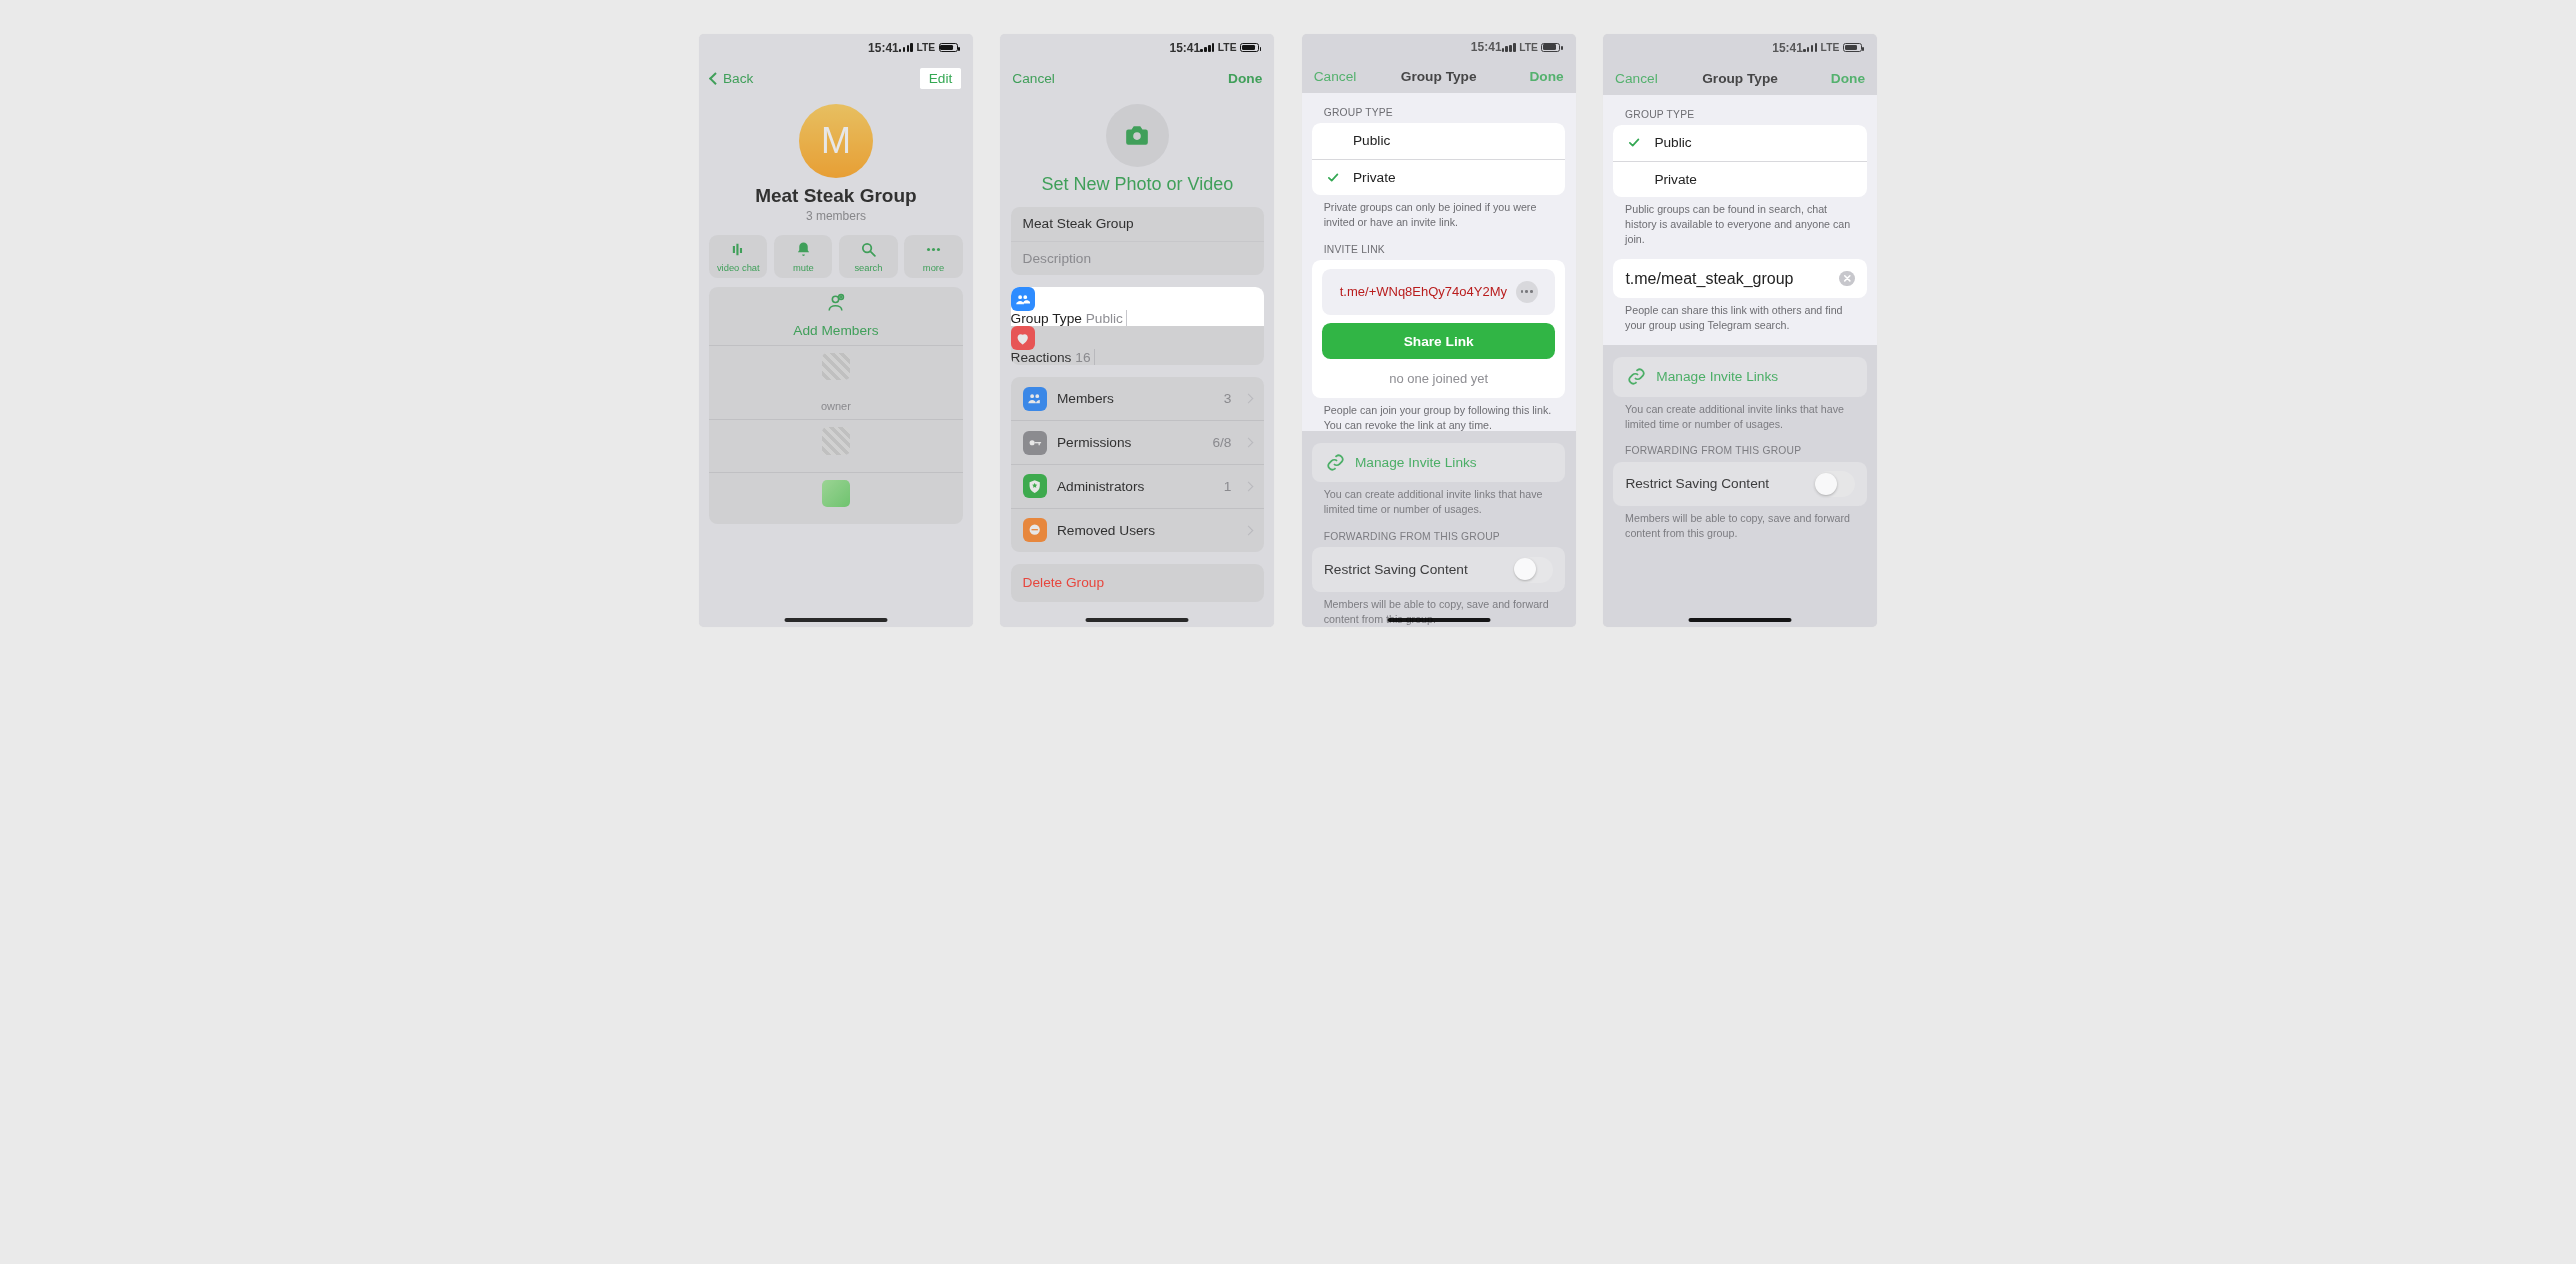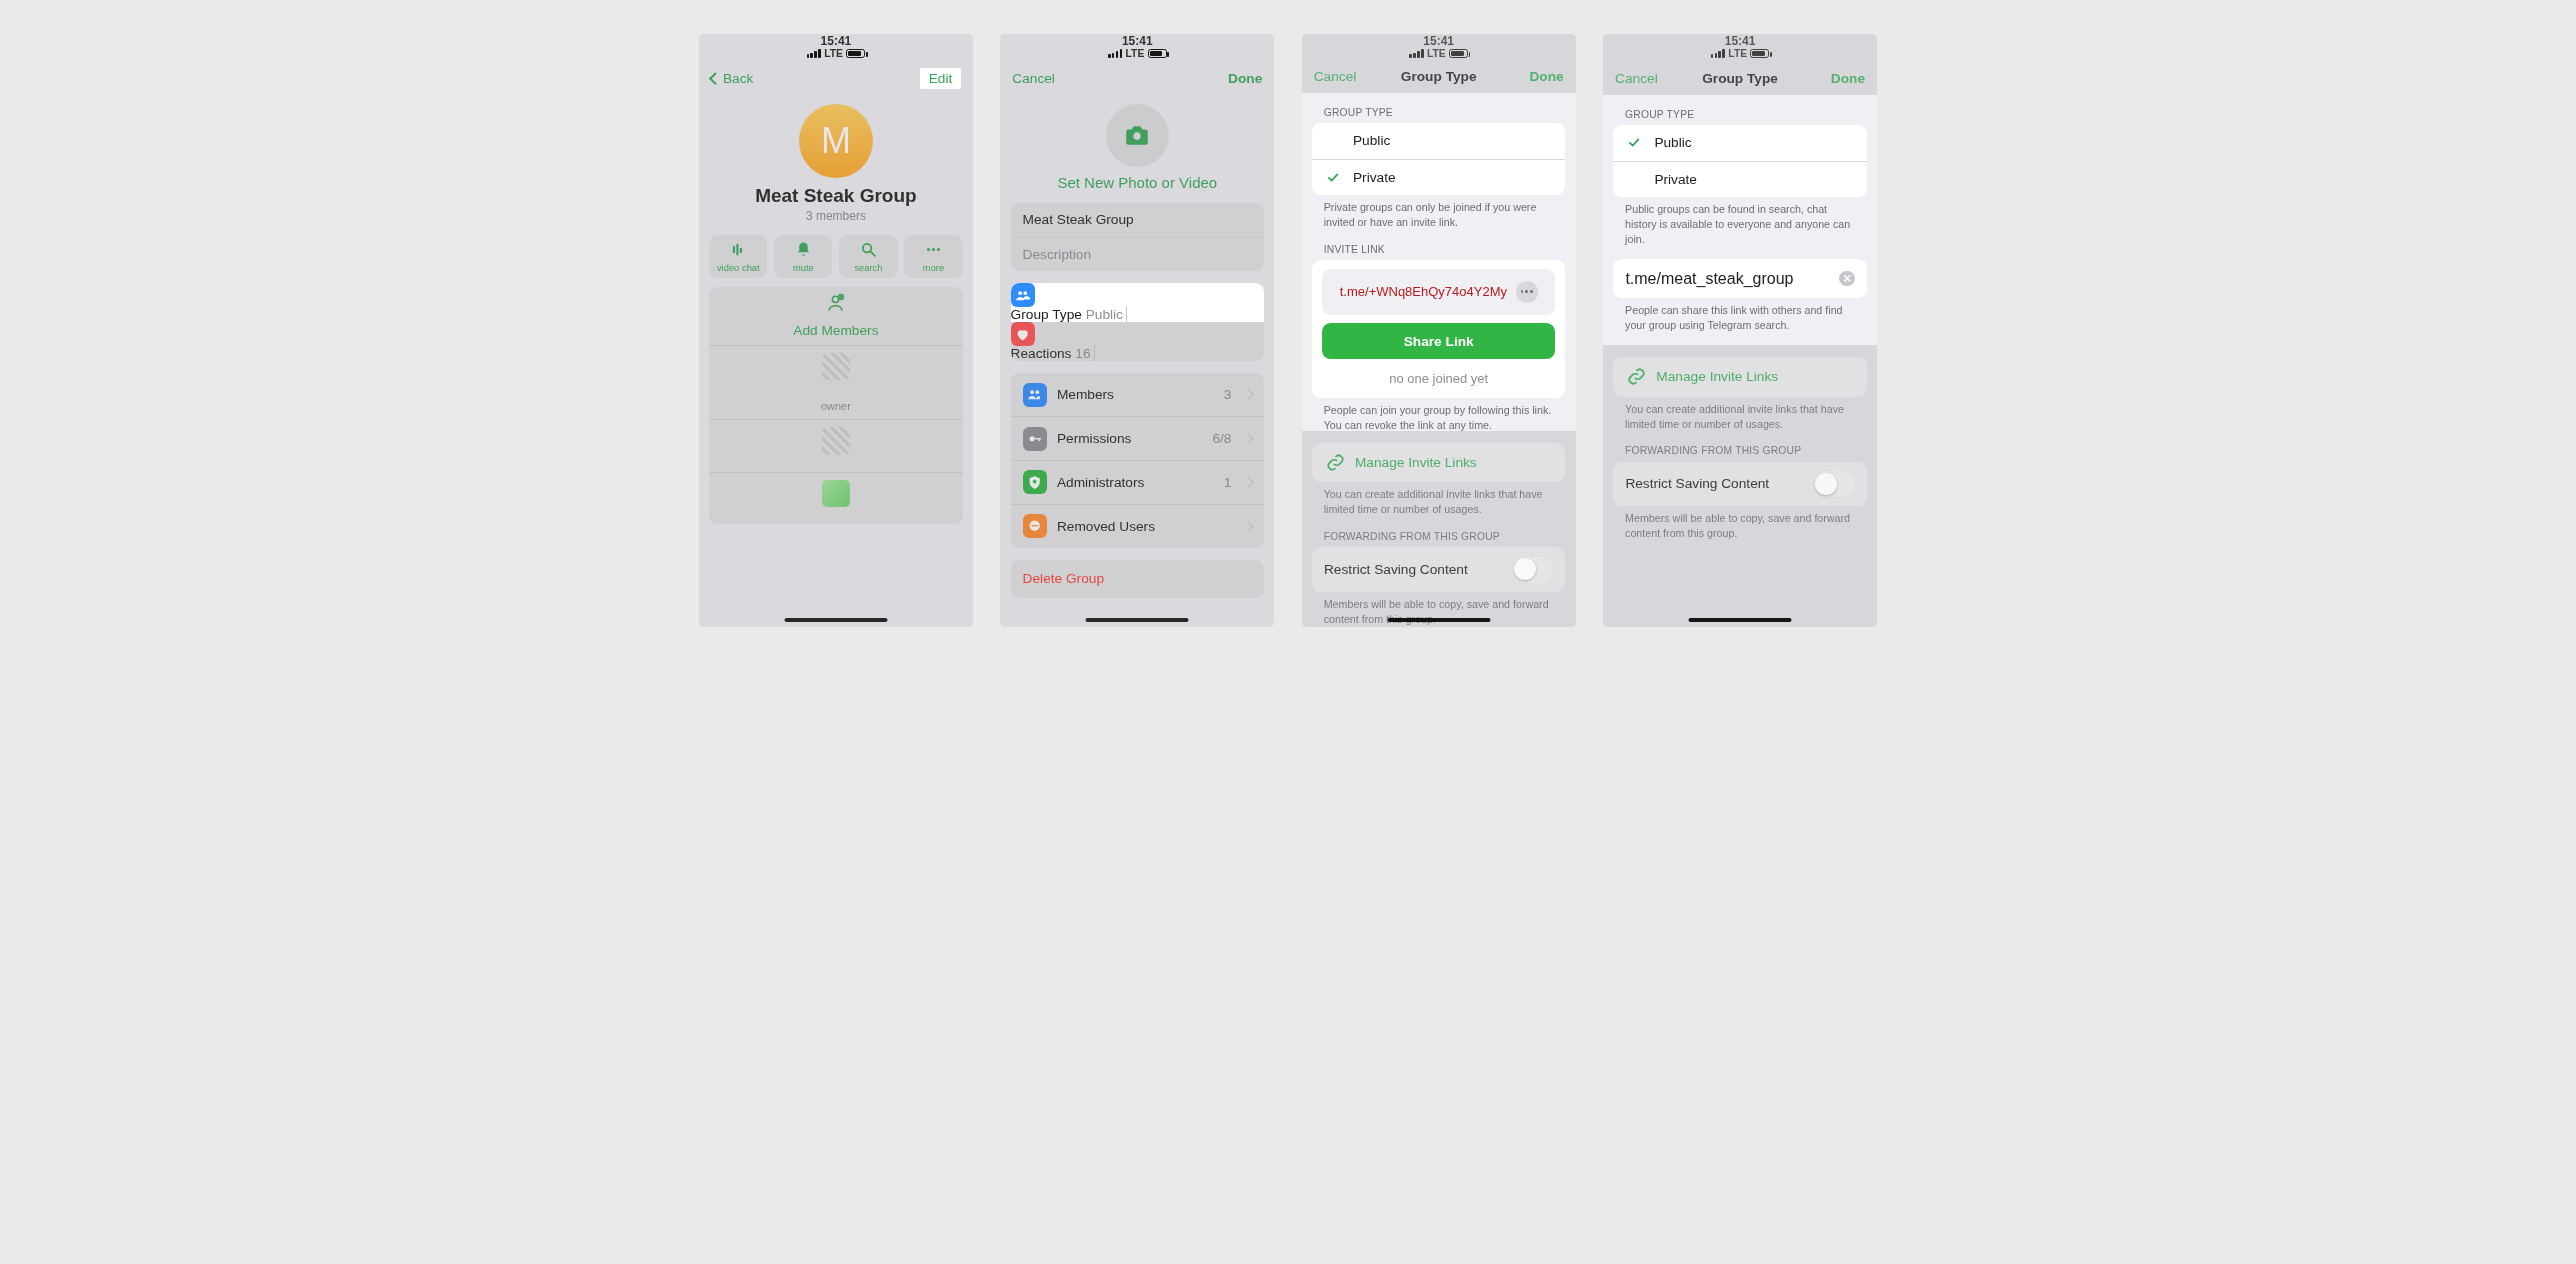--- a/index.html
+++ b/index.html
@@ -38,24 +38,23 @@
   }
   .phone.dim > .scrim { display:block; }
   .scrim { display:none; position:absolute; inset:0; background:rgba(120,120,120,0.18); z-index:3; pointer-events:none; }
 
   
   .statusbar {
     height: 27.4px;
     padding: 0 15.4px;
     display:flex;
     align-items:center;
-    justify-content:flex-start;
+    justify-content:flex-end;
     font-size: 12px;
     font-weight: 600;
-    flex-direction: column;
   }
   .status-right { display:flex; align-items:center; gap:3.4px; }
   .bars { display:inline-flex; align-items:flex-end; gap:1.3px; }
   .bars i { width:2.6px; background:#000; display:inline-block; border-radius:0.9px; }
   .bars i:nth-child(1){height:3.4px;} .bars i:nth-child(2){height:5.1px;} .bars i:nth-child(3){height:6.9px;} .bars i:nth-child(4){height:8.6px;}
   .battery { width:19px; height:9.4px; border:1.1px solid #000; border-radius:2.6px; position:relative; }
   .battery::after { content:""; position:absolute; right:-3.4px; top:2.6px; width:1.7px; height:4.3px; background:#000; border-radius:0.9px; }
   .battery > i { position:absolute; left:0.9px; top:0.9px; bottom:0.9px; width:75%; background:#000; border-radius:1.3px; }
 
   
@@ -98,21 +97,21 @@
   .row .chev { width:6.9px; height:6.9px; border-right:1.7px solid #c7c7cc; border-top:1.7px solid #c7c7cc; transform:rotate(45deg); margin-left:3.4px; }
   .add-members { color:var(--accent); font-weight:500; }
   .member-avatar { width:27.4px; height:27.4px; border-radius:5.1px; flex-shrink:0; }
   .pix { background:repeating-linear-gradient(45deg,#e4e4e4,#e4e4e4 3.4px,#d0d0d0 3.4px,#d0d0d0 6.9px); }
   .owner-tag { color:#8e8e93; font-size:11px; }
   .section.tight .row { padding:6.9px 12px;flex-direction:column; }
   .line-blur { flex:1; height:12px; background:#e6e6e6; border-radius:1.7px; }
 
   
   .photo-circle { width:63px;height:63px;border-radius:50%;background:#dedee2;margin:8.6px auto 6.9px;display:flex;align-items:center;justify-content:center; }
-  .set-photo { text-align:center; color:var(--accent); font-size:15px; font-weight:500; margin-bottom:12px; }
+  .set-photo { text-align:center; color:var(--accent); font-size:18px; font-weight:500; margin-bottom:12px; }
   .input-row { padding:9.4px 12px; font-size:13.7px; }
   .placeholder { color:#8e8e93; }
   .delete { color:var(--ios-red); }
 
   .icon-box.blue { background:#2e8cff; }
   .icon-box.red { background:#ff4d4d; }
   .icon-box.gray { background:#8f8f94; }
   .icon-box.green { background:#31b545; }
   .icon-box.orange { background:#ff8a30; }
 

